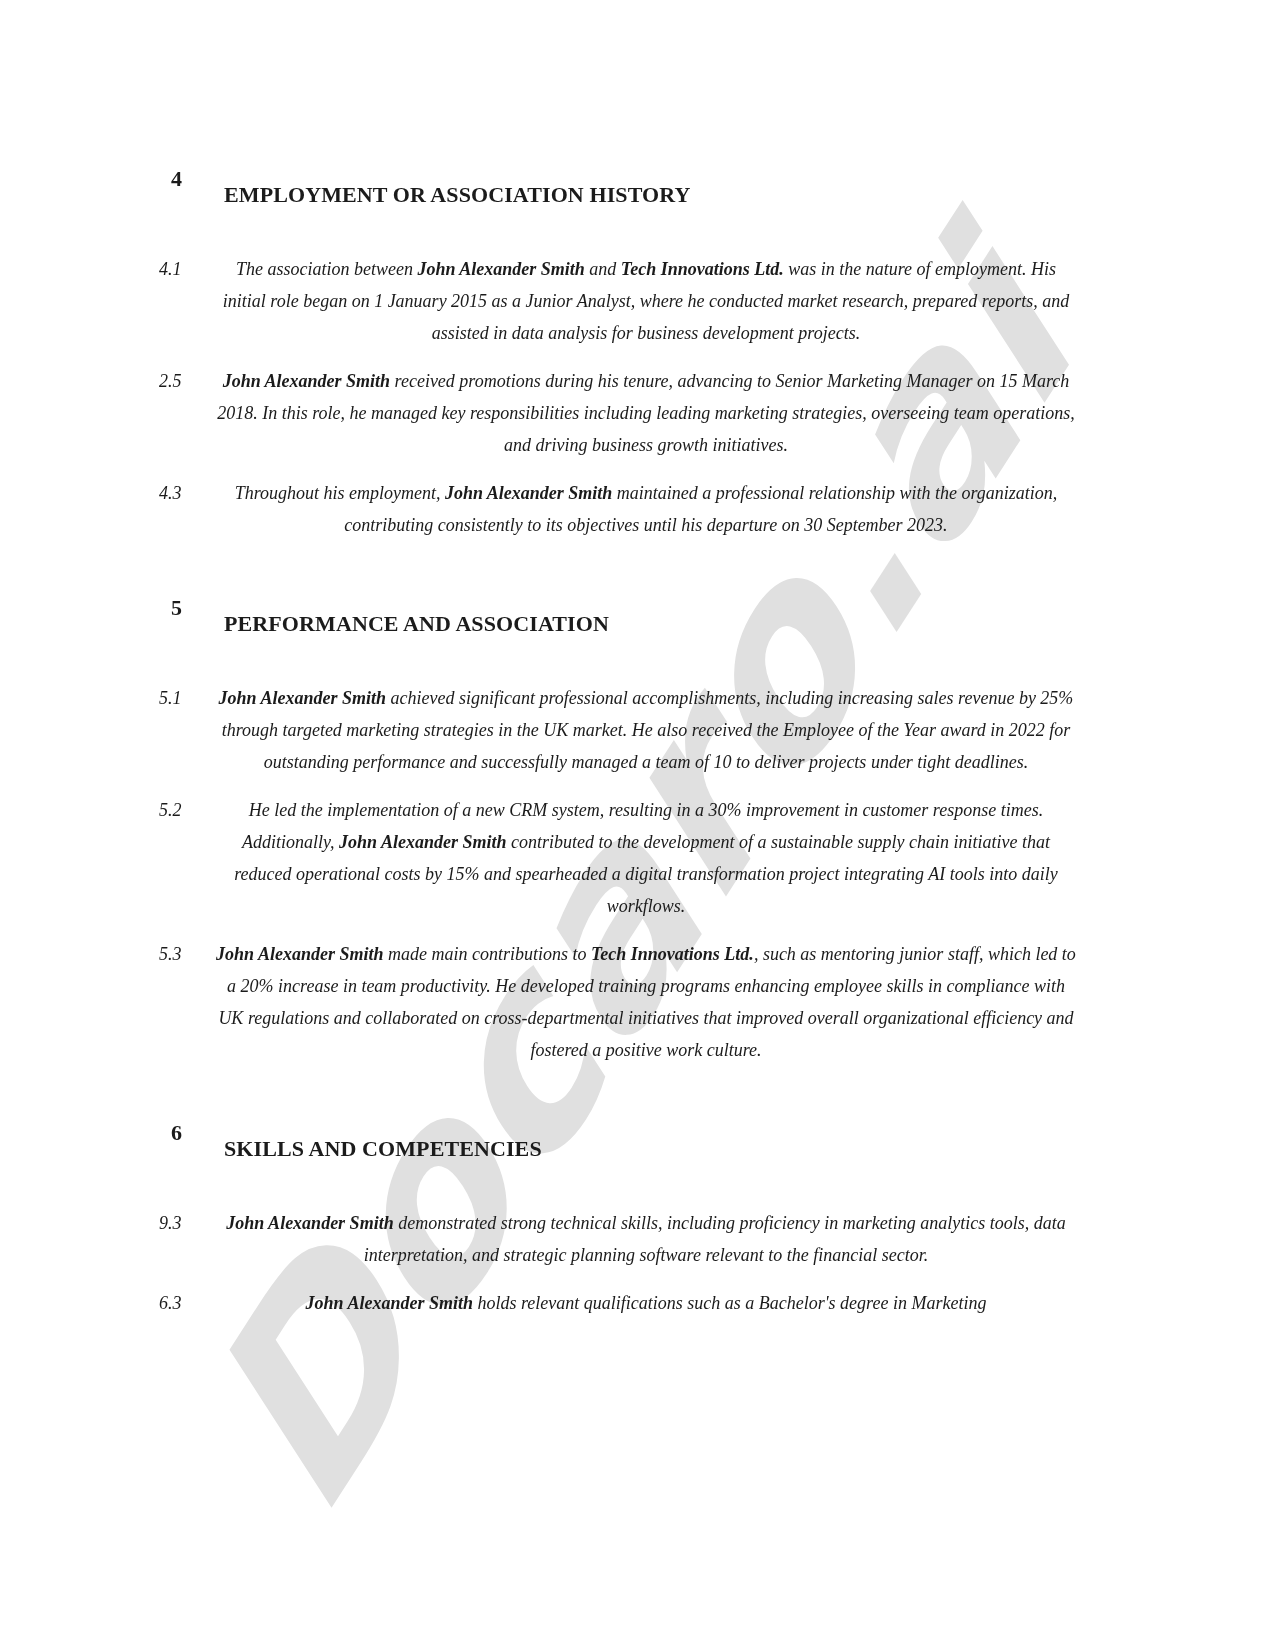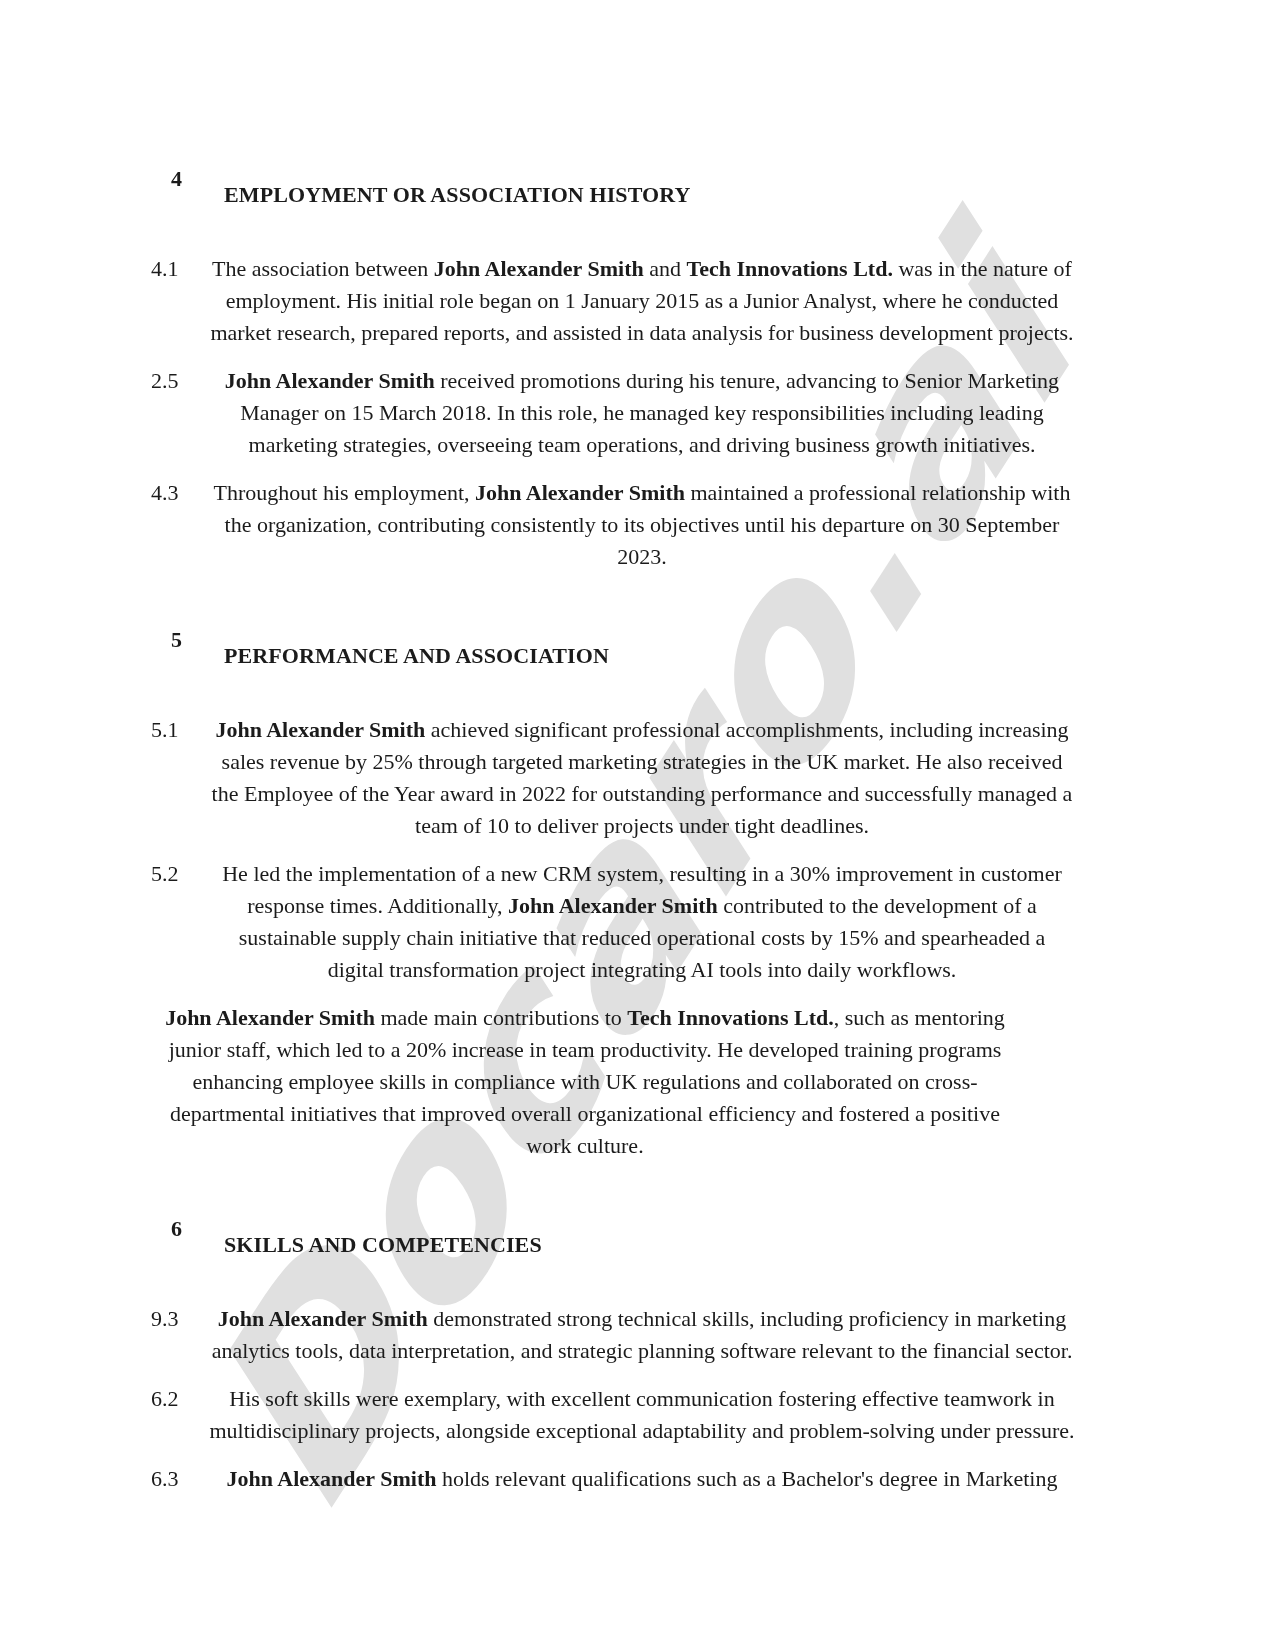--- a/index.html
+++ b/index.html
@@ -58,23 +58,24 @@
     padding-left: 20px;
   }
   .title {
     margin: 16px;
     font-size: inherit;
     font-weight: bold;
     line-height: inherit;
   }
   .para-row {
     display: flex;
-    font-size: 22px;
+    font-size: 18px;
     line-height: 32px;
-    margin: 0 0 16px 0;
+    margin: 0 0 16px 8px;
+    font-style: italic;
   }
   .para-text {
     margin: 0;
     width: 868px;
     text-align: center;
   }
   .para-text strong {
     font-weight: bold;
   }
 </style>
@@ -109,35 +110,32 @@
         </div>
         <div class="para-row">
           <span class="num">5.1</span>
           <p class="para-text"><strong>John Alexander Smith</strong><span> achieved significant professional accomplishments, including increasing sales revenue by 25% through targeted marketing strategies in the UK market. He also received the Employee of the Year award in 2022 for outstanding performance and successfully managed a team of 10 to deliver projects under tight deadlines.</span></p>
         </div>
         <div class="para-row">
           <span class="num">5.2</span>
           <p class="para-text"><span>He led the implementation of a new CRM system, resulting in a 30% improvement in customer response times. Additionally, </span><strong>John Alexander Smith</strong><span> contributed to the development of a sustainable supply chain initiative that reduced operational costs by 15% and spearheaded a digital transformation project integrating AI tools into daily workflows.</span></p>
         </div>
         <div class="para-row">
+          <span class="num">5.3</span>
           <p class="para-text"><strong>John Alexander Smith</strong><span> made main contributions to </span><strong>Tech Innovations Ltd.</strong><span>, such as mentoring junior staff, which led to a 20% increase in team productivity. He developed training programs enhancing employee skills in compliance with UK regulations and collaborated on cross-departmental initiatives that improved overall organizational efficiency and fostered a positive work culture.</span></p>
         </div>
       </section>
       <section>
         <div class="heading-row">
           <span class="num">6</span>
           <h2 class="title">SKILLS AND COMPETENCIES</h2>
         </div>
         <div class="para-row">
           <span class="num">9.3</span>
           <p class="para-text"><strong>John Alexander Smith</strong><span> demonstrated strong technical skills, including proficiency in marketing analytics tools, data interpretation, and strategic planning software relevant to the financial sector.</span></p>
         </div>
         <div class="para-row">
-          <span class="num">6.2</span>
-          <p class="para-text"><span>His soft skills were exemplary, with excellent communication fostering effective teamwork in multidisciplinary projects, alongside exceptional adaptability and problem-solving under pressure.</span></p>
-        </div>
-        <div class="para-row">
           <span class="num">6.3</span>
           <p class="para-text"><strong>John Alexander Smith</strong><span> holds relevant qualifications such as a Bachelor's degree in Marketing</span></p>
         </div>
       </section>
     </main>
 </div>
 
 </body></html>

